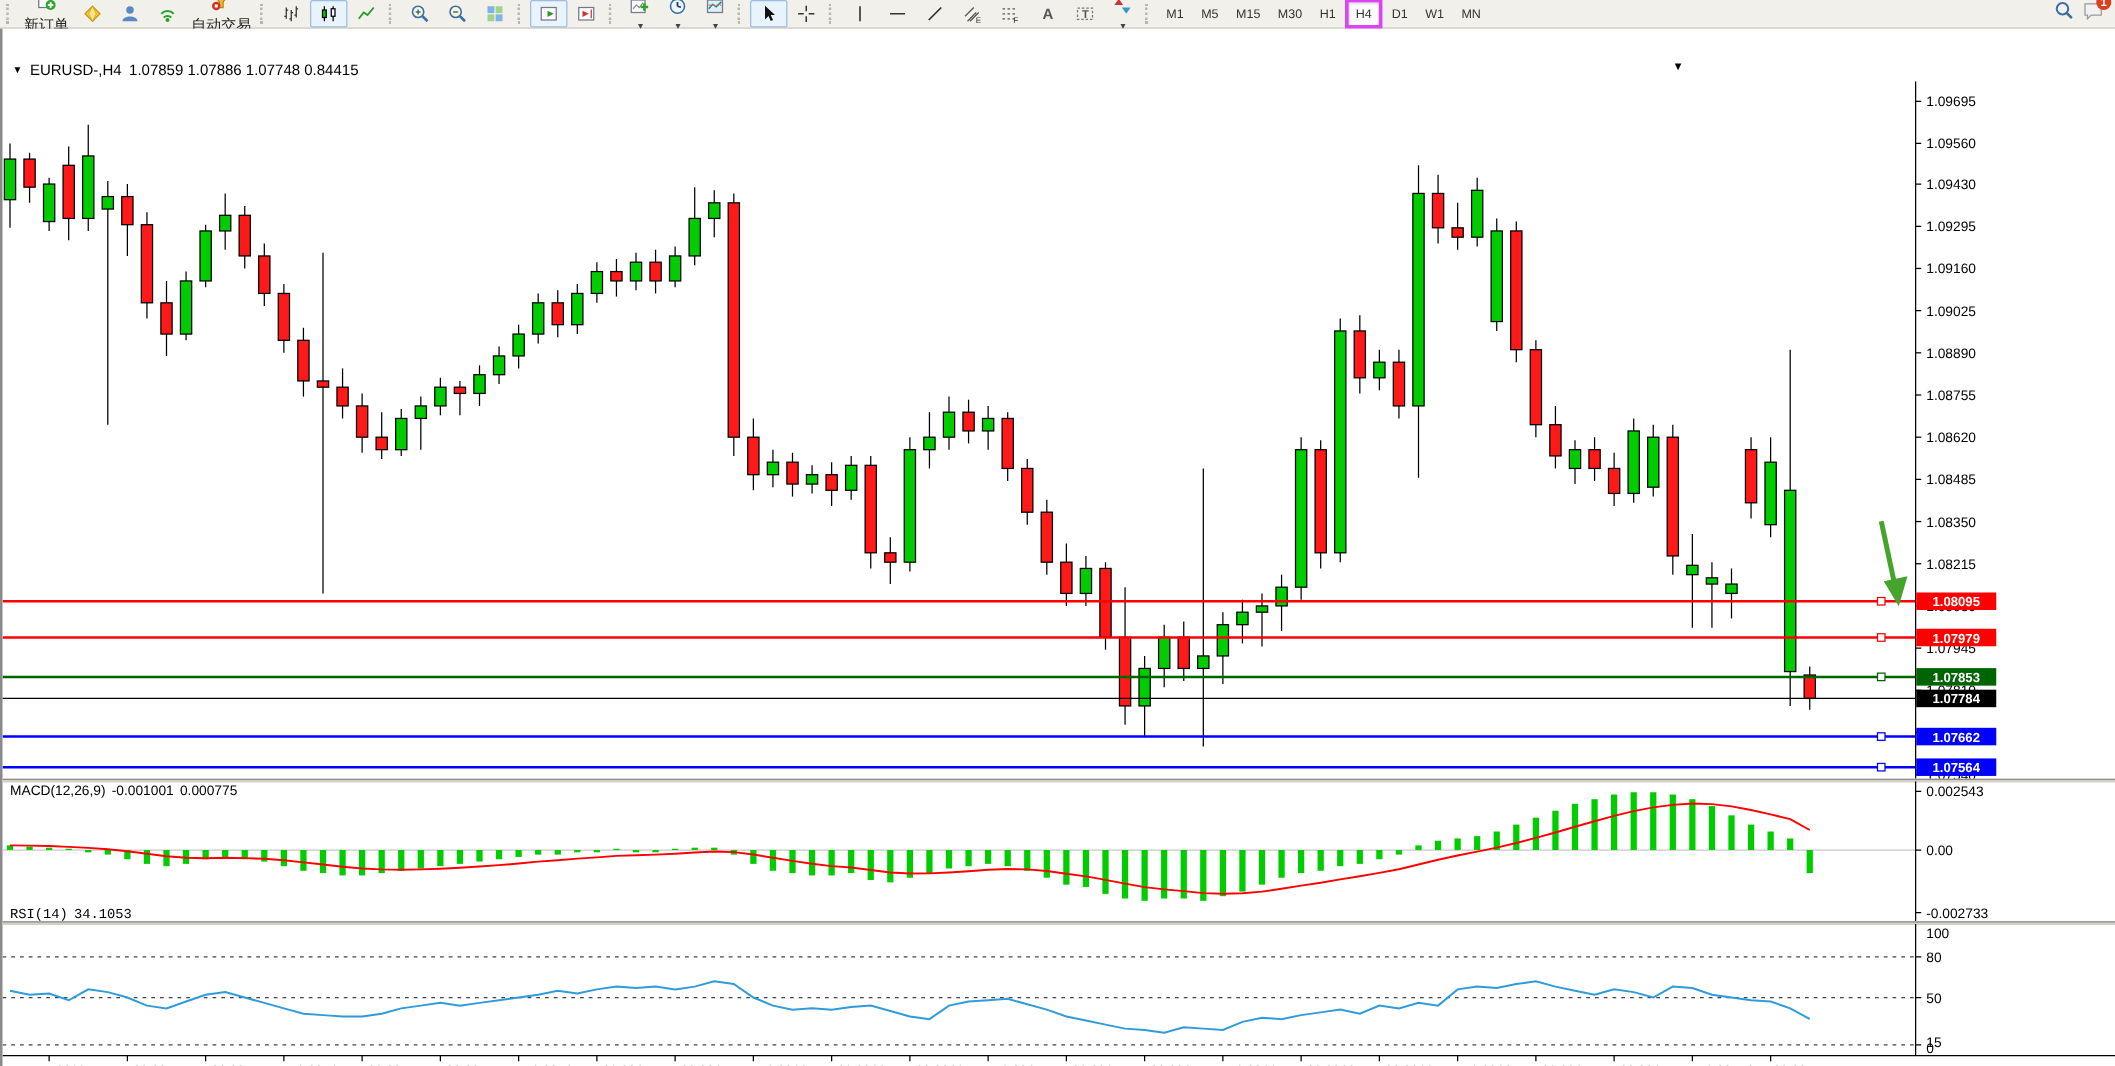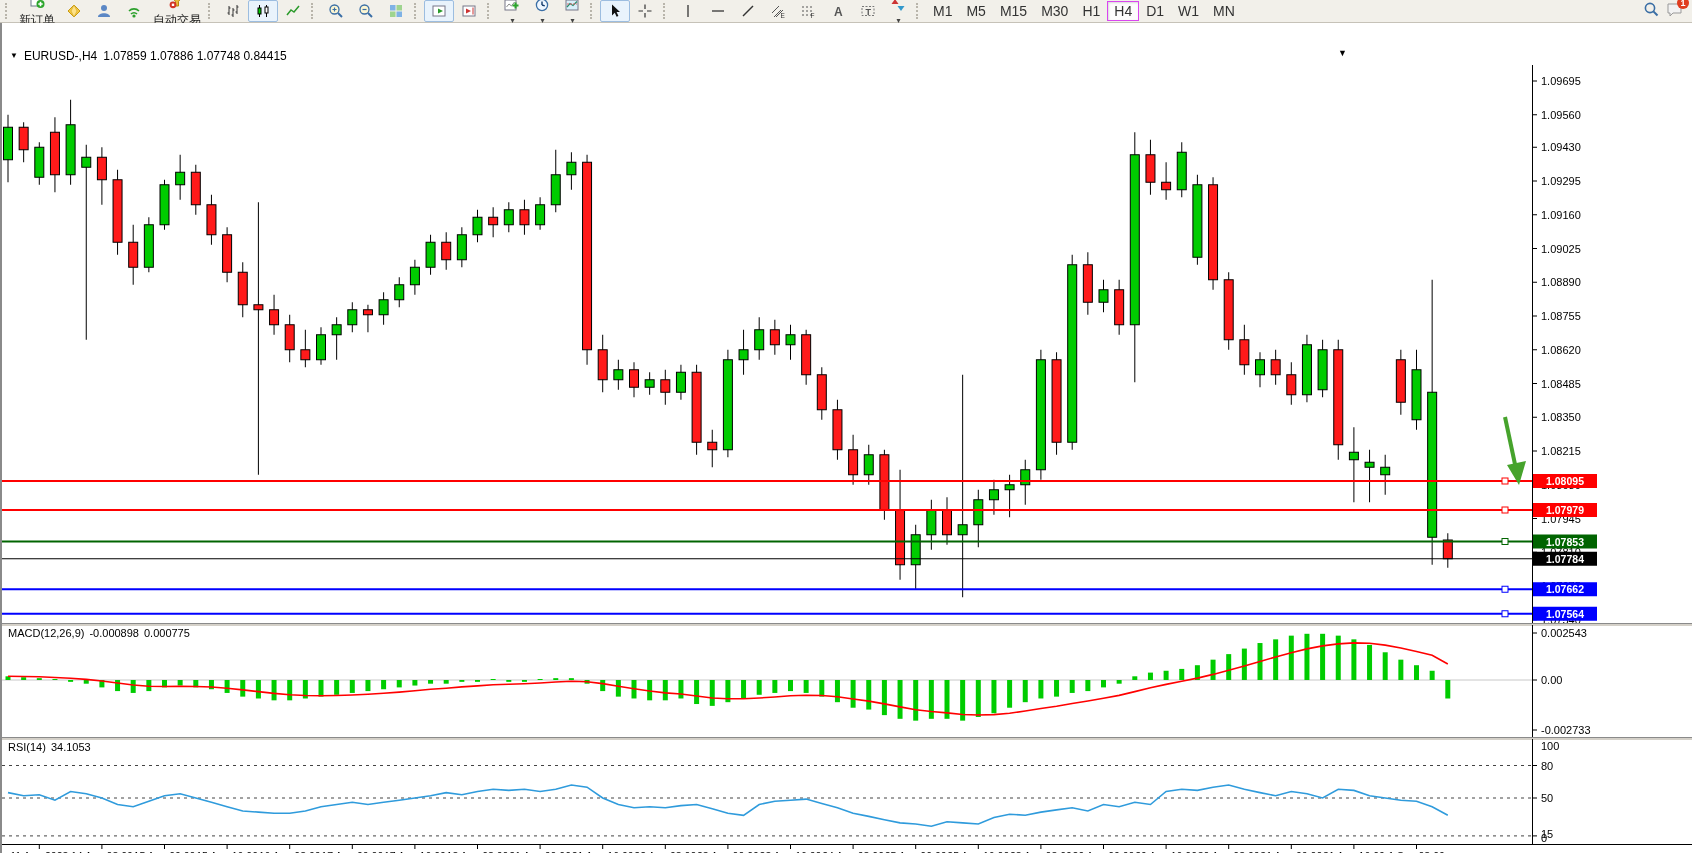--- a/index.html
+++ b/index.html
@@ -4,22 +4,22 @@
 <style>
   html,body{margin:0;padding:0;background:#d4d0c8;}
   .screen{position:relative;width:1692px;height:853px;background:#ffffff;font-family:"Liberation Sans",sans-serif;overflow:hidden;}
   
   .toolbar{position:absolute;top:0;left:0;width:1692px;height:23px;background:#f2f0ea;border-bottom:1px solid #c6c2b8;display:flex;align-items:center;padding:0 2px;box-sizing:border-box;}
   .grip{width:4px;height:16px;border-left:2px dotted #b9b5ab;margin:0 4px 0 3px;}
   .tbtn{height:20px;min-width:22px;display:flex;align-items:center;justify-content:center;gap:3px;border:1px solid transparent;border-radius:2px;padding:0 3px;font-size:12px;color:#222;cursor:default;flex-direction:column;}
   .tbtn.active{background:#e9f3fc;border:1px solid #9cbde0;}
   .tbtn svg{display:block;}
   .caret{font-size:8px;color:#444;margin-left:1px;}
-  .tf{font-size:14px;color:#333;padding:0 6px;height:18px;display:flex;align-items:center;border:1px solid transparent;}
-  .tf.active{background:#fdfdfd;border:1px solid #d946ef;box-shadow:inset 1px 1px 2px #d8d8d8;}
+  .tf{font-size:10px;color:#333;padding:0 6px;height:18px;display:flex;align-items:center;border:1px solid transparent;}
+  .tf.active{background:#fdfdfd;border:3px solid #d946ef;box-shadow:inset 1px 1px 2px #d8d8d8;}
   .tb-right{margin-left:auto;display:flex;align-items:center;gap:6px;padding-right:6px;}
   .badge{position:absolute;top:-4px;right:-5px;background:#e03c1e;color:#fff;font-size:9px;font-weight:bold;border-radius:7px;min-width:12px;height:12px;line-height:12px;text-align:center;}
   
   .chart-window{position:absolute;top:23px;left:0;width:1692px;height:830px;background:#fff;border-left:2px solid #8a8a8a;box-sizing:border-box;}
   .title-row{position:absolute;top:25px;left:8px;height:16px;display:flex;align-items:center;font-size:12px;color:#000;gap:6px;}
   .title-tri{font-size:8px;line-height:8px;}
   .pane-label{position:absolute;left:6px;font-size:11px;color:#000;white-space:pre;}
   .pane-label span{margin-right:5px;margin-top:28px;}
   svg.pane{position:absolute;left:0;}
   svg text{font-family:"Liberation Sans","DejaVu Sans",sans-serif;}
@@ -555,21 +555,21 @@
           <rect x="1531" y="541.7500000000041" width="64" height="14" fill="#0000ff"></rect>
           <text x="1563" y="552.7500000000041" text-anchor="middle" class="axb">1.07564</text>
         </g>
         <g>
           <line x1="1503" y1="352" x2="1514" y2="404" stroke="#46a32c" stroke-width="4"></line>
           <polygon points="1505,400 1524,396 1517,420" fill="#46a32c"></polygon>
         </g>
       </svg>
     <div class="splitter" style="top:600px;"></div>
 
-    <div class="pane-label" style="top:604px;"><span>MACD(12,26,9)</span><span>-0.000898</span><span>0.000775</span></div>
+    <div class="pane-label" style="top:604px;"><span>MACD(12,26,9)</span><span>-0.001001</span><span>0.000775</span></div>
     <svg id="macd-svg" class="pane" style="top:602px;" width="1692" height="112">
         <line x1="1530.5" y1="0" x2="1530.5" y2="112" stroke="#000"></line>
         <line x1="0" y1="55" x2="1530" y2="55" stroke="#c8c8c8"></line>
         <g>
           <rect x="3.5" y="51.3036" width="5" height="3.6964" fill="#00cc00"></rect>
           <rect x="19.15" y="52.2277" width="5" height="2.7722999999999995" fill="#00cc00"></rect>
           <rect x="34.8" y="53.1518" width="5" height="1.8482" fill="#00cc00"></rect>
           <rect x="50.45" y="54" width="5" height="1" fill="#00cc00"></rect>
           <rect x="66.1" y="55" width="5" height="1.8482" fill="#00cc00"></rect>
           <rect x="81.75" y="55" width="5" height="3.6964" fill="#00cc00"></rect>
@@ -664,21 +664,21 @@
         <polyline points="6,51.3 21.65,51.5 37.3,51.8 52.95,52.5 68.6,53.3 84.25,54.4 99.9,56.0 115.55,58.0 131.2,60.0 146.85,61.2 162.5,61.5 178.15,61.3 193.8,61.5 209.45000000000002,62.0 225.1,63.2 240.75,64.9 256.4,66.6 272.05,68.4 287.7,69.8 303.35,70.5 319,70.7 334.65000000000003,70.5 350.3,70.0 365.95,69.2 381.6,68.2 397.25,67.1 412.90000000000003,65.8 428.55,64.3 444.2,63.2 459.85,61.9 475.5,60.9 491.15000000000003,59.7 506.8,59.2 522.45,58.7 538.1,58.0 553.75,57.0 569.4,56.2 585.0500000000001,56.7 600.7,58.6 616.35,61.2 632,63.7 647.65,66.0 663.3000000000001,67.9 678.95,69.0 694.6,71.0 710.25,73.0 725.9,73.8 741.5500000000001,73.7 757.2,73.0 772.85,72.0 788.5,70.8 804.15,70.2 819.8000000000001,70.5 835.45,71.8 851.1,74.0 866.75,76.1 882.4,78.9 898.0500000000001,81.9 913.7,84.7 929.35,86.5 945,87.9 960.65,89.5 976.3000000000001,90.0 991.95,89.6 1007.6,88.3 1023.25,86.0 1038.9,83.5 1054.55,81.2 1070.2,78.5 1085.8500000000001,76.0 1101.5,73.3 1117.15,70.4 1132.8,66.6 1148.45,62.8 1164.1000000000001,59.4 1179.75,56.3 1195.4,53.1 1211.05,49.4 1226.7,45.3 1242.3500000000001,41.0 1258,36.4 1273.65,32.0 1289.3,27.7 1304.95,23.9 1320.6000000000001,20.9 1336.25,18.9 1351.9,17.9 1367.55,18.3 1383.2,20.1 1398.8500000000001,23.0 1414.5,26.5 1430.15,30.3 1445.8,39.0" fill="none" stroke="#ff0000" stroke-width="1.6"></polyline>
         <line x1="1530" y1="8" x2="1535" y2="8" stroke="#000"></line>
         <text x="1539" y="12" class="ax">0.002543</text>
         <line x1="1530" y1="55" x2="1535" y2="55" stroke="#000"></line>
         <text x="1539" y="59" class="ax">0.00</text>
         <line x1="1530" y1="105" x2="1535" y2="105" stroke="#000"></line>
         <text x="1539" y="109" class="ax">-0.002733</text>
       </svg>
     <div class="splitter" style="top:714px;"></div>
 
-    <div class="pane-label" style="top:718px;"><span>RSI(14)</span><span>34.1053</span></div>
+    <div class="pane-label" style="top:703px;font-family:Liberation Mono, monospace;"><span>RSI(14)</span><span>34.1053</span></div>
     <svg id="rsi-svg" class="pane" style="top:716px;" width="1692" height="105">
         <line x1="1530.5" y1="0" x2="1530.5" y2="105" stroke="#000"></line>
         <line x1="0" y1="26.509999999999998" x2="1530" y2="26.509999999999998" stroke="#444" stroke-dasharray="3,4"></line>
         <line x1="0" y1="59" x2="1530" y2="59" stroke="#444" stroke-dasharray="3,4"></line>
         <line x1="0" y1="96.905" x2="1530" y2="96.905" stroke="#444" stroke-dasharray="3,4"></line>
         <polyline points="6,53.6 21.65,56.8 37.3,55.8 52.95,61.2 68.6,52.5 84.25,54.7 99.9,59.0 115.55,65.5 131.2,67.7 146.85,62.2 162.5,56.8 178.15,54.7 193.8,59.0 209.45000000000002,63.3 225.1,67.7 240.75,72.0 256.4,73.1 272.05,74.2 287.7,74.2 303.35,72.0 319,67.7 334.65000000000003,65.5 350.3,63.3 365.95,65.5 381.6,63.3 397.25,61.2 412.90000000000003,59.0 428.55,56.8 444.2,53.6 459.85,55.8 475.5,52.5 491.15000000000003,50.3 506.8,51.4 522.45,50.3 538.1,52.5 553.75,50.3 569.4,46.0 585.0500000000001,48.2 600.7,59.0 616.35,65.5 632,68.7 647.65,67.7 663.3000000000001,68.7 678.95,66.6 694.6,65.5 710.25,69.8 725.9,74.2 741.5500000000001,76.3 757.2,65.5 772.85,62.2 788.5,61.2 804.15,60.1 819.8000000000001,64.4 835.45,68.7 851.1,74.2 866.75,77.4 882.4,80.7 898.0500000000001,83.9 913.7,85.0 929.35,87.2 945,82.8 960.65,83.9 976.3000000000001,85.0 991.95,78.5 1007.6,75.2 1023.25,76.3 1038.9,73.1 1054.55,70.9 1070.2,68.7 1085.8500000000001,72.0 1101.5,65.5 1117.15,67.7 1132.8,63.3 1148.45,65.5 1164.1000000000001,52.5 1179.75,50.3 1195.4,51.4 1211.05,48.2 1226.7,46.0 1242.3500000000001,50.3 1258,53.6 1273.65,56.8 1289.3,52.5 1304.95,54.7 1320.6000000000001,59.0 1336.25,50.3 1351.9,51.4 1367.55,56.8 1383.2,59.0 1398.8500000000001,61.2 1414.5,62.2 1430.15,67.7 1445.8,76.2" fill="none" stroke="#2f9bdc" stroke-width="1.6"></polyline>
         <text x="1539" y="11" class="ax">100</text>
         <text x="1539" y="30.509999999999998" class="ax">80</text>
         <text x="1539" y="63" class="ax">50</text>
         <text x="1539" y="98.905" class="ax">15</text>

